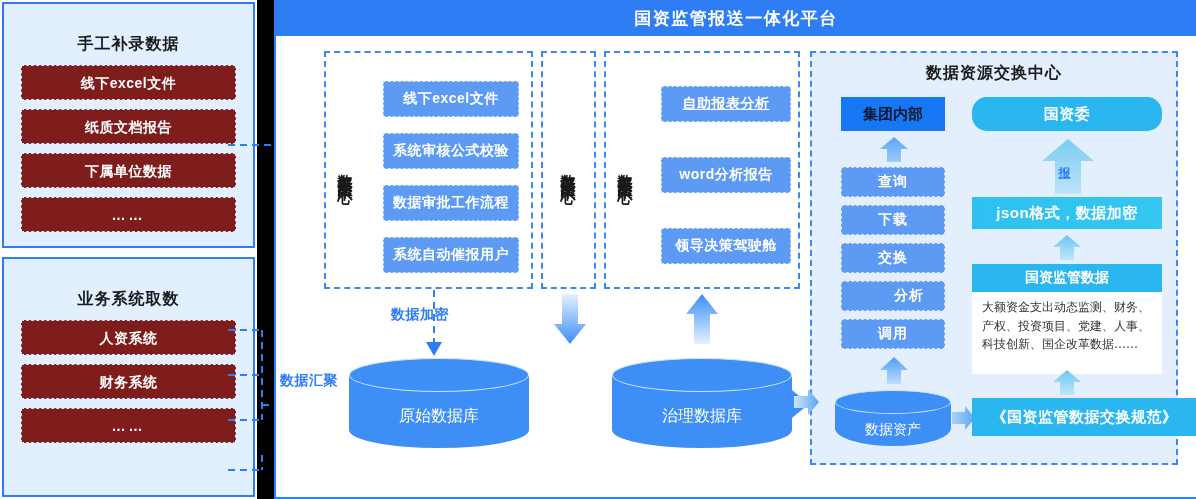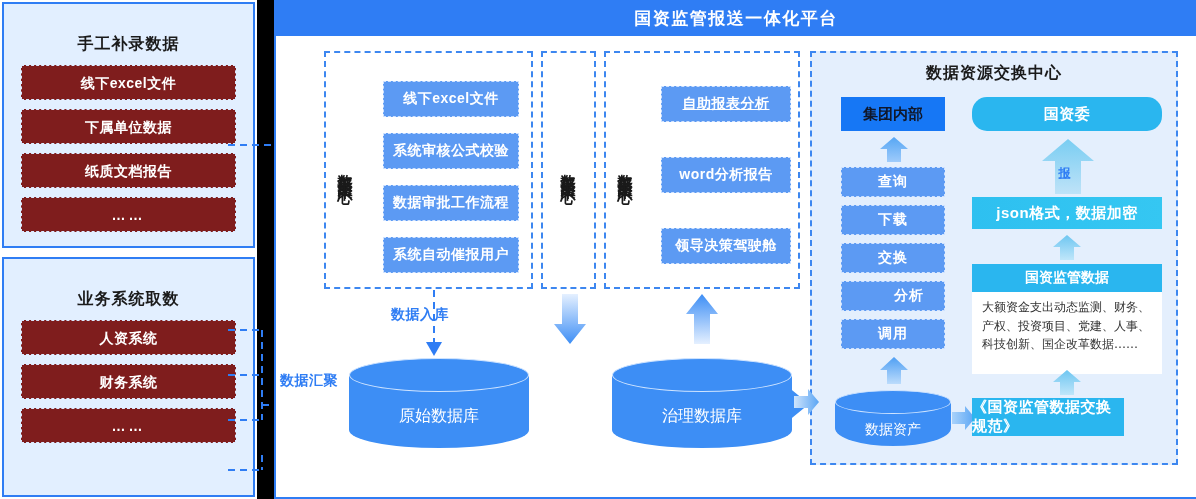--- a/index.html
+++ b/index.html
@@ -135,21 +135,21 @@
   
   #ex-internal{left:29px;top:44px;width:104px;height:34px;}
   #ex-q0{left:29px;top:114px;width:104px;height:30px;}
   #ex-q1{left:29px;top:152px;width:104px;height:30px;}
   #ex-q2{left:29px;top:190px;width:104px;height:30px;}
   #ex-q3{left:29px;top:228px;width:104px;height:30px;padding-left:32px;}
   #ex-q4{left:29px;top:266px;width:104px;height:30px;}
   
   #ex-sasac{left:160px;top:44px;width:190px;height:34px;border-radius:15px;}
   #ex-json{left:160px;top:144px;width:190px;height:32px;}
-  #ex-reg{left:160px;top:345px;width:152px;height:38px;font-size:15px;}
+  #ex-reg{left:160px;top:345px;width:225px;height:38px;font-size:15px;}
   
   #ex-card{
     position:absolute;left:160px;top:211px;width:190px;height:110px;
     background:#ffffff;box-sizing:border-box;
   }
   #ex-card .card-head{
     height:28px;background:#2ab6ef;color:#fff;
     font-size:14px;font-weight:bold;
     display:flex;align-items:center;justify-content:center;
   }
@@ -207,22 +207,22 @@
 <body>
 
 <div class="root">
 
   <div class="left-col">
 
     <div class="left-panel" id="panel-manual">
       <div class="panel-title">手工补录数据</div>
       <div class="panel-items">
         <div class="panel-item">线下excel文件</div>
+        <div class="panel-item">纸质文档报告</div>
         <div class="panel-item">下属单位数据</div>
-        <div class="panel-item">纸质文档报告</div>
         <div class="panel-item dots">……</div>
       </div>
     </div>
 
     <div class="left-panel" id="panel-business">
       <div class="panel-title">业务系统取数</div>
       <div class="panel-items">
         <div class="panel-item">人资系统</div>
         <div class="panel-item">财务系统</div>
         <div class="panel-item dots">……</div>
@@ -369,21 +369,21 @@
           </linearGradient>
             </defs>
           <polygon points="16,2 30,14 23,14 23,27 9,27 9,14 2,14" fill="url(#gu5)"></polygon>
         </svg>
       </div>
 
       <div class="cyan-bar" id="ex-reg">《国资监管数据交换规范》</div>
     </div>
 
     <div class="floatlabel" style="left:4px;top:372px;">数据汇聚</div>
-    <div class="floatlabel" style="left:115px;top:306px;">数据入库</div>
+    <div class="floatlabel" style="left:115px;top:306px;">数据加密</div>
 
     <svg class="conn" style="left:146px;top:290px;width:24px;height:70px;">
       <line x1="12" y1="0" x2="12" y2="52" stroke="#2f7df4" stroke-width="2" stroke-dasharray="7,5"></line>
       <polygon points="4,52 20,52 12,66" fill="#2f7df4"></polygon>
     </svg>
 
     <div class="cyl" style="left:73px;top:358px;width:180px;height:90px;">
       <div class="body" style="height:72px;"></div>
       <div class="top" style="height:34px;"></div>
       <div class="label" style="top:48px;font-size:16px;">原始数据库</div>

